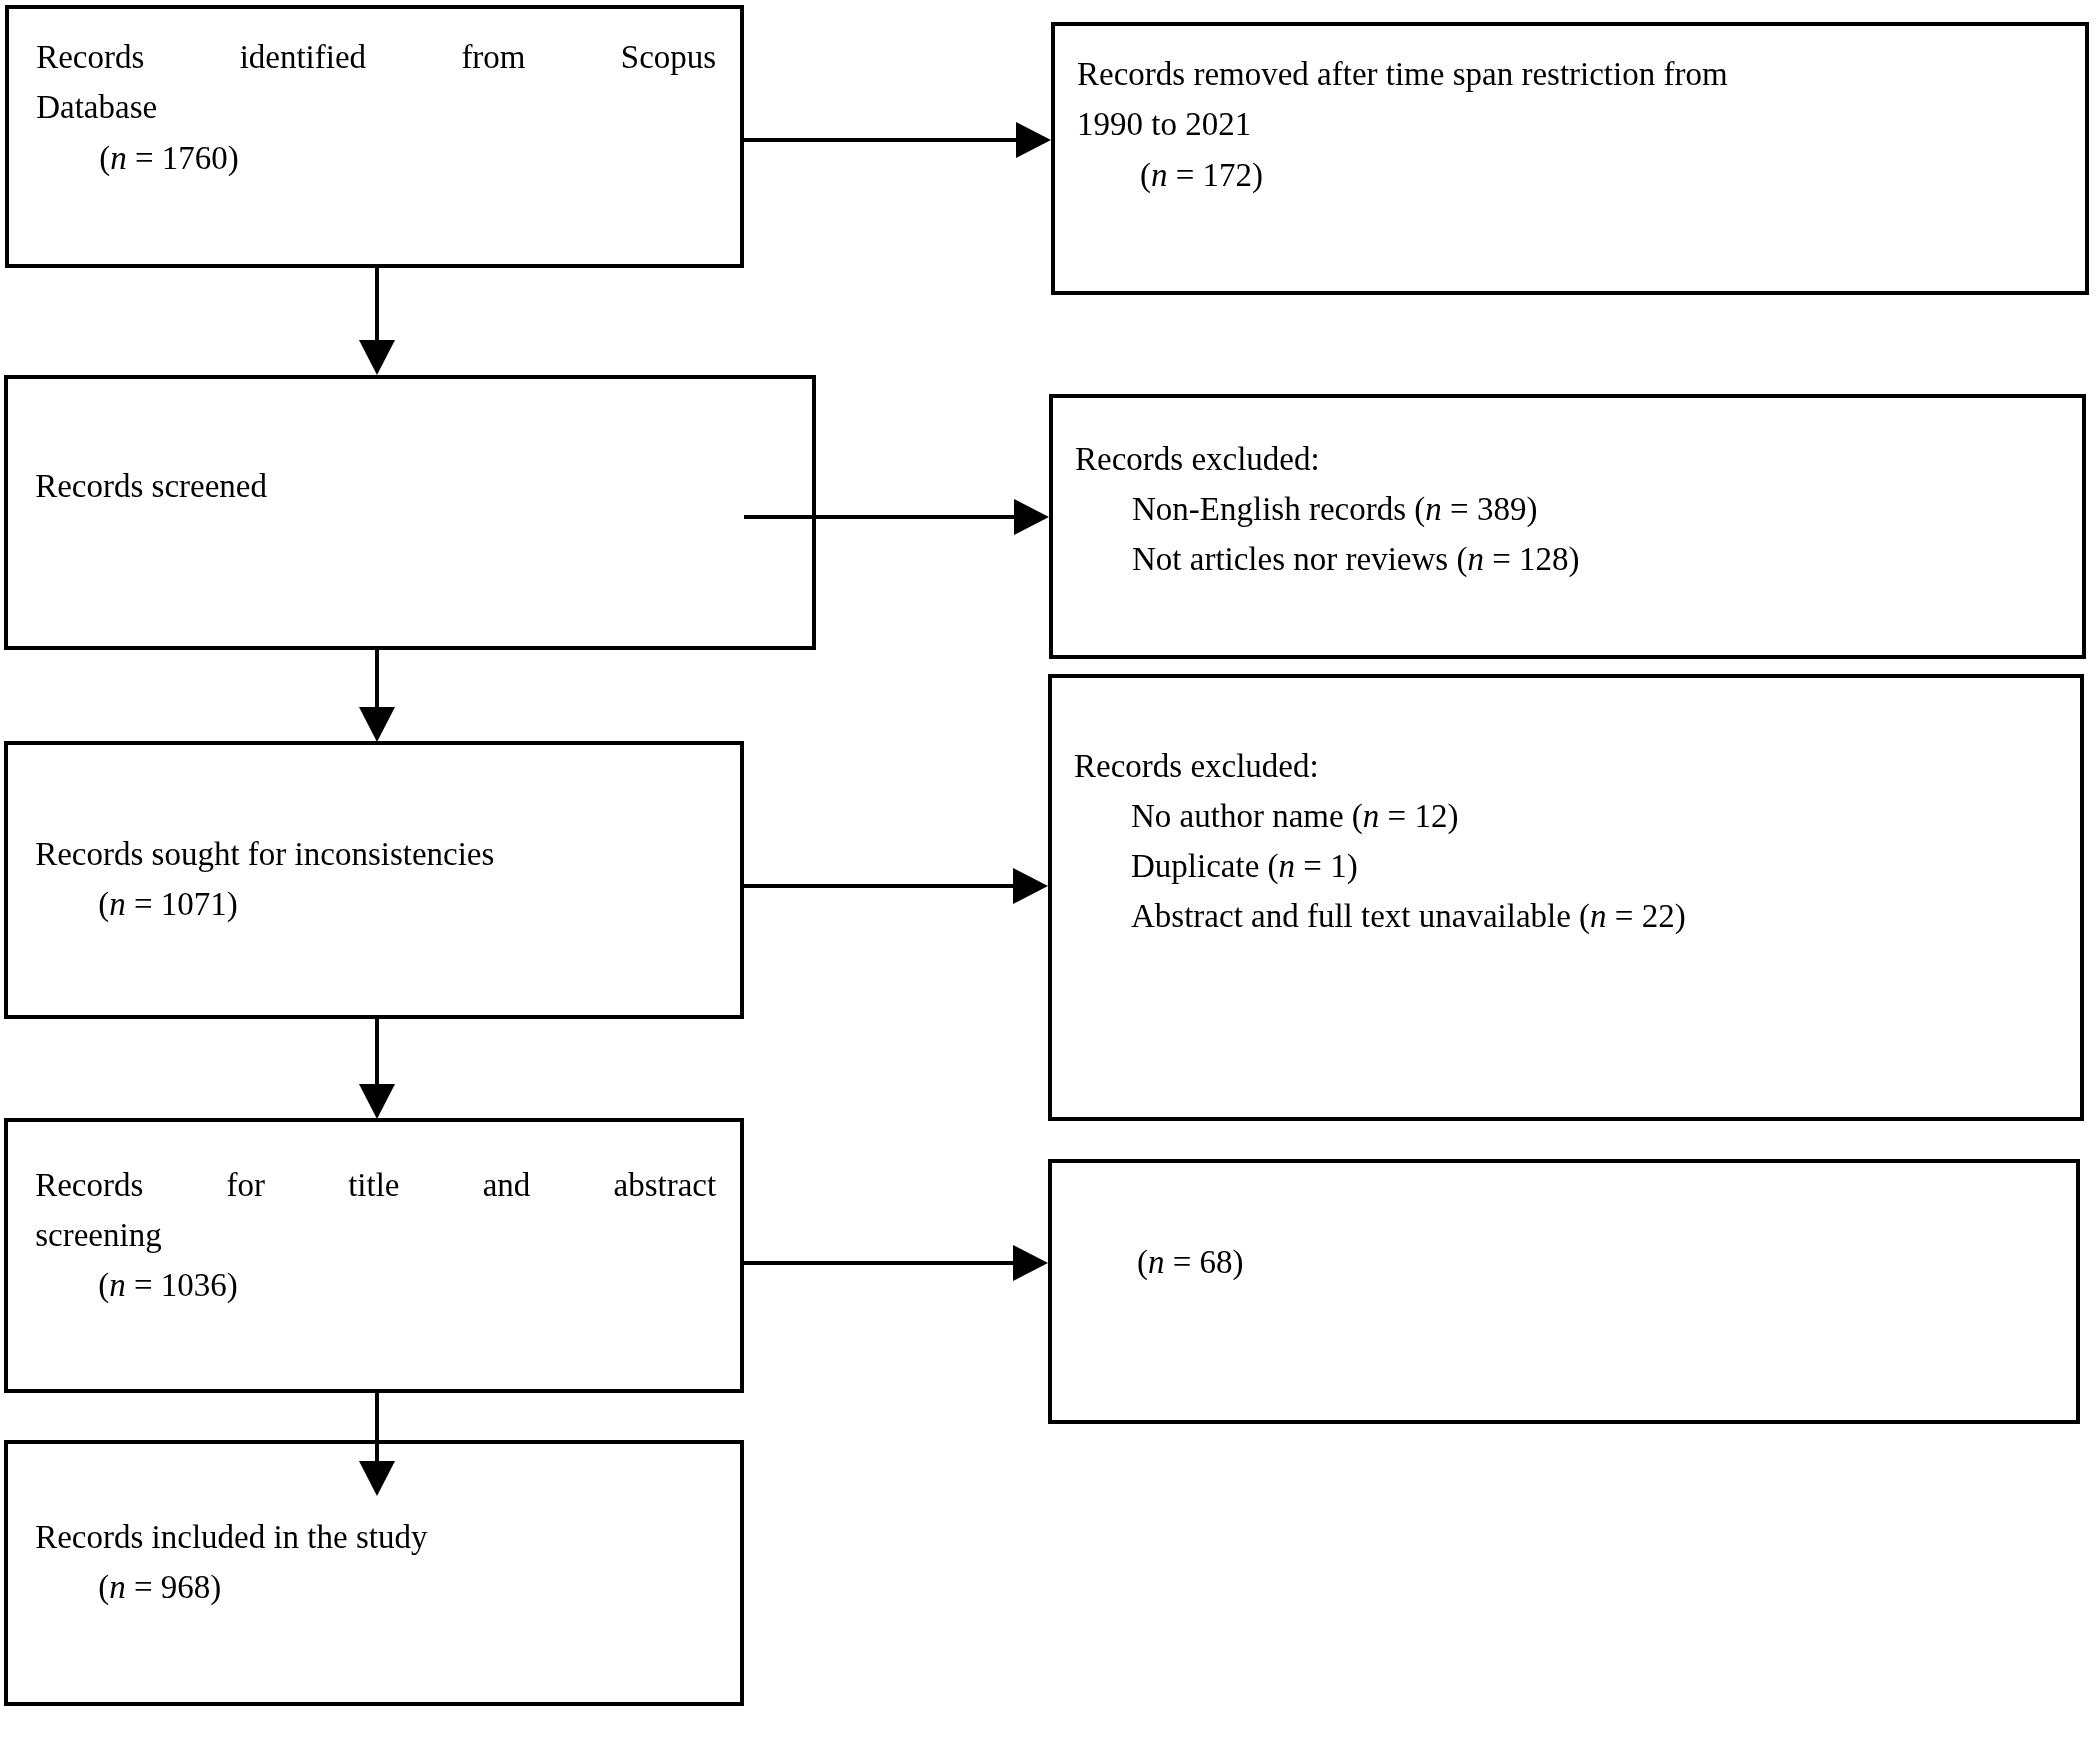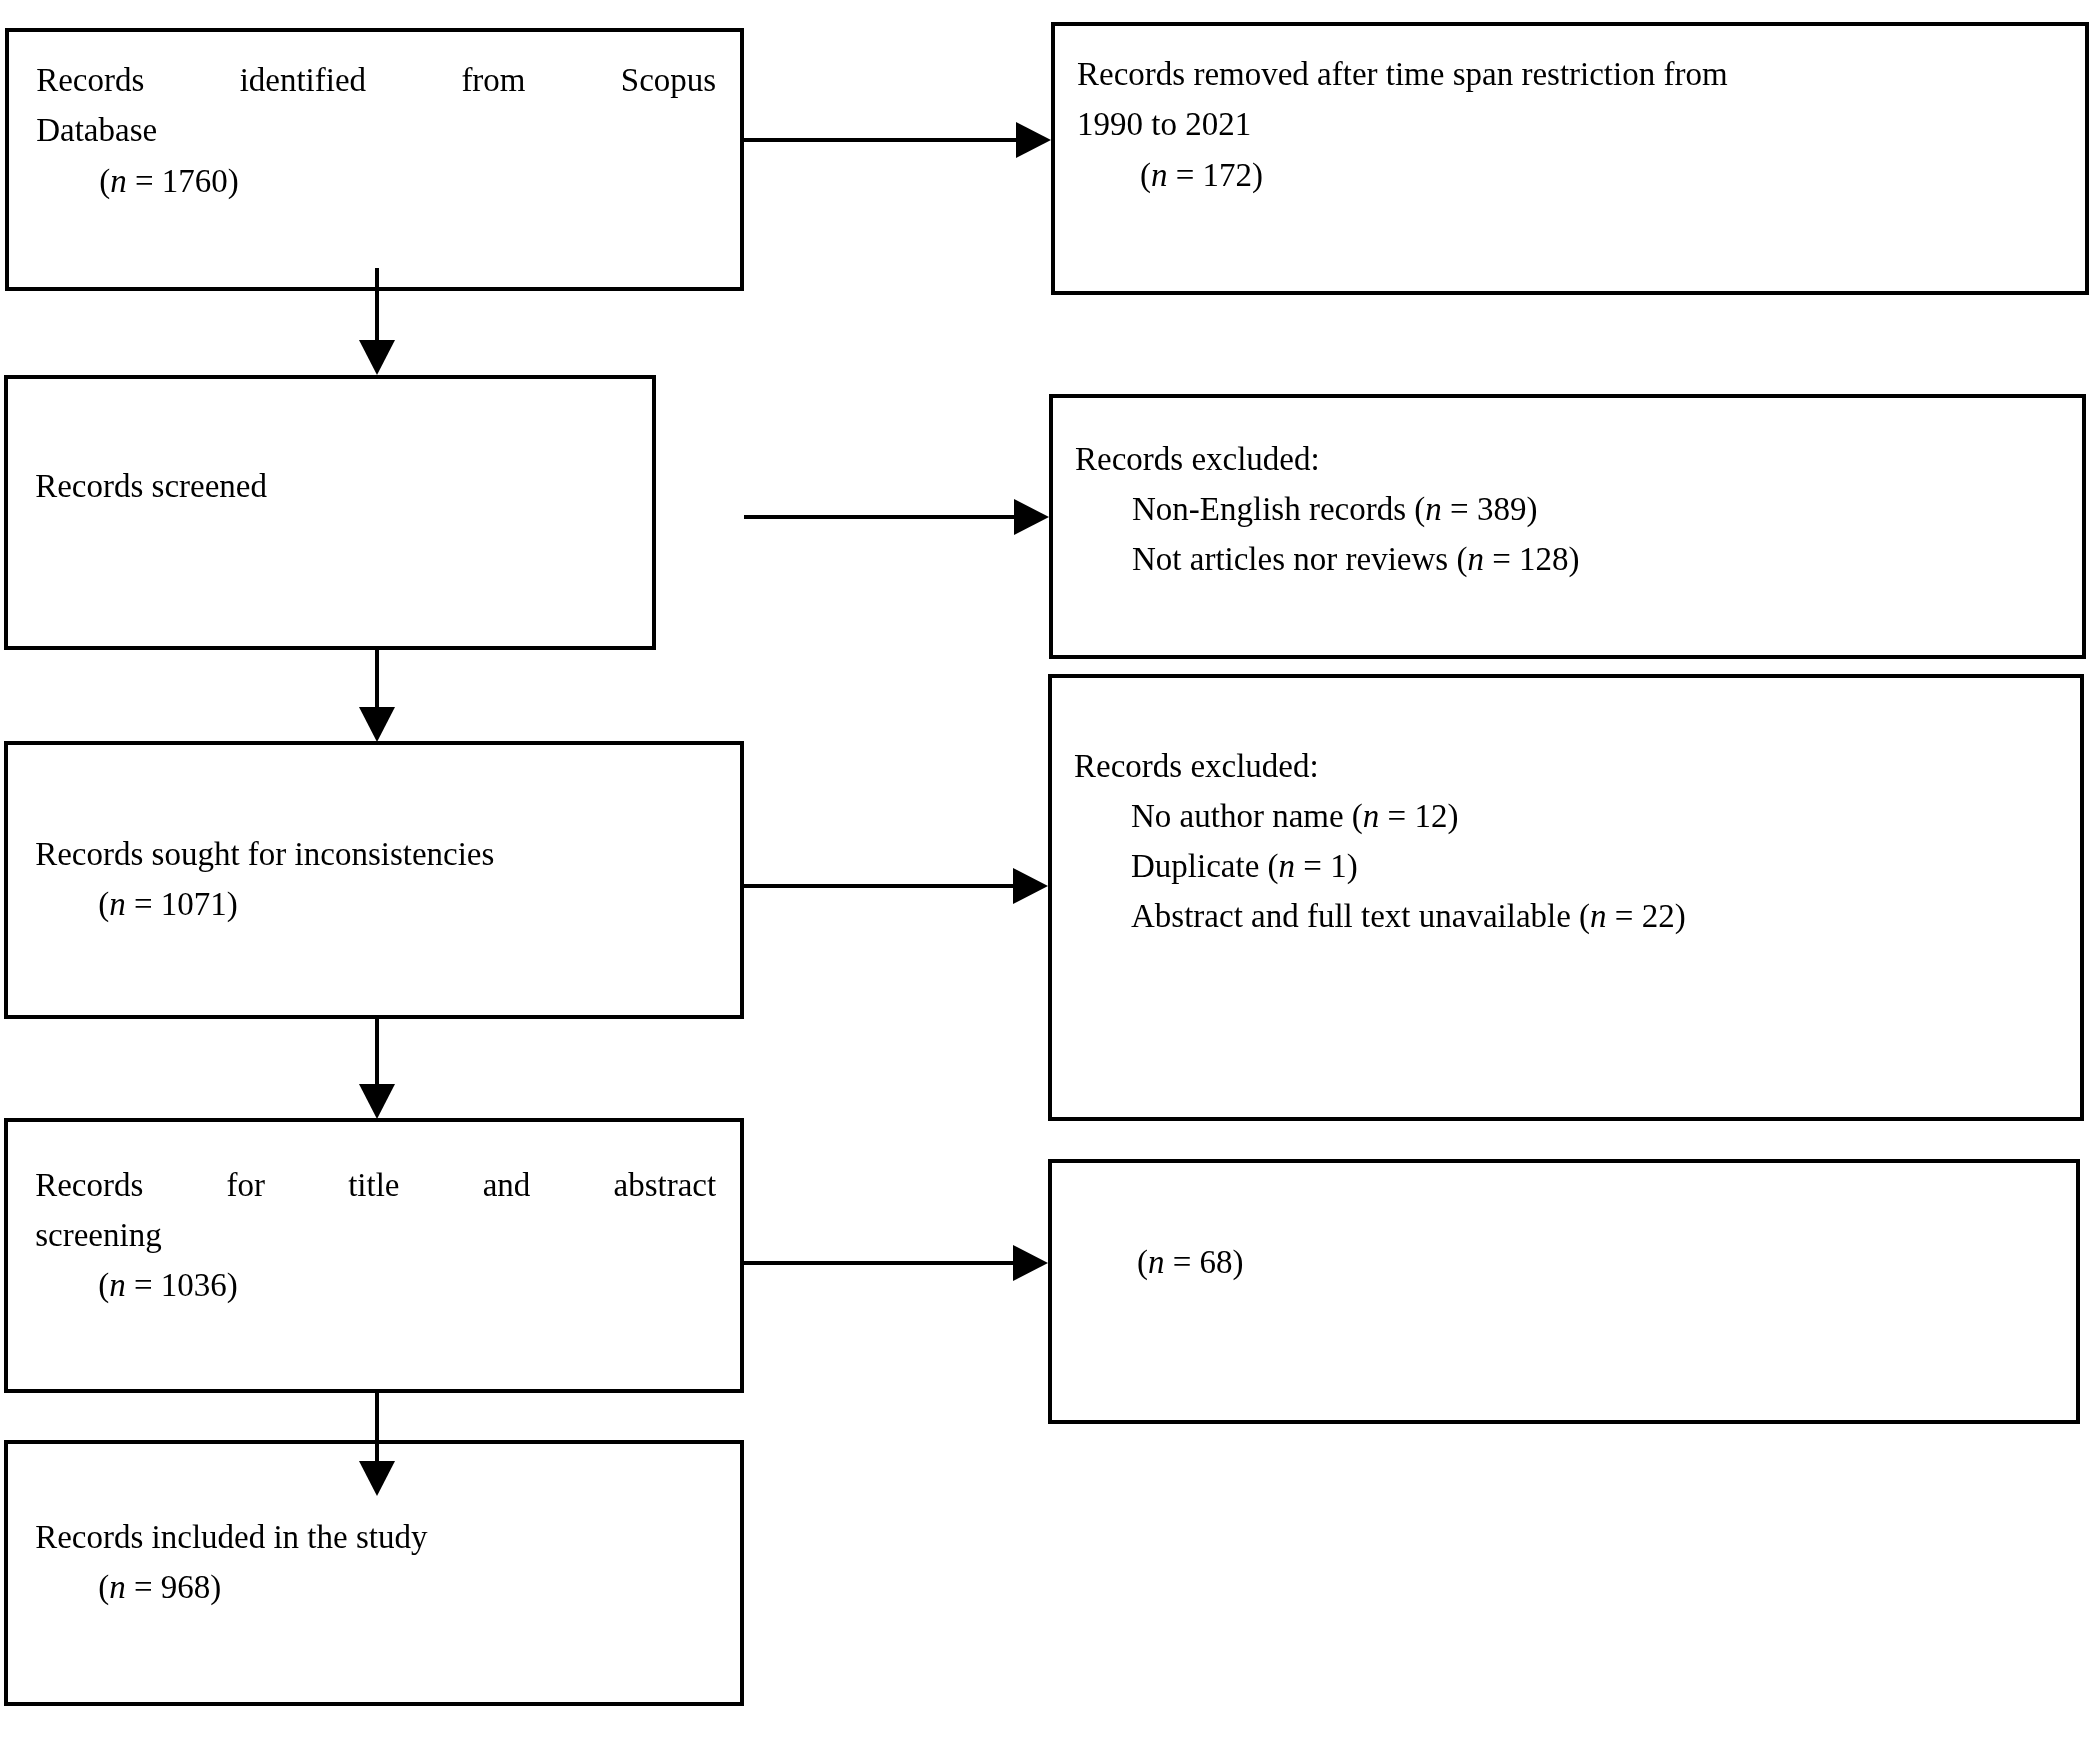--- a/index.html
+++ b/index.html
@@ -90,29 +90,29 @@
     border-top: 18px solid transparent;
     border-bottom: 18px solid transparent;
     border-left: 35px solid #000000;
   }
 </style>
 </head>
 <body>
 
 <div id="canvas">
 
-  <div class="flow-box" style="left:5.2px; top:5.2px; width:739px; height:263px;margin-top:23px;">
+  <div class="flow-box" style="left:5.2px; top:5.2px; width:739px; height:263px;">
     <div class="box-text pad-l" style="top:23px;">
       <span class="line justify">Records identified from Scopus</span>
       <span class="line">Database</span>
       <span class="line indent">(<em class="n">n</em> = 1760)</span>
     </div>
   </div>
 
-  <div class="flow-box" style="left:4.2px; top:375px; width:652px; height:275px;">
+  <div class="flow-box" style="left:4.2px; top:375px; width:812px; height:275px;">
     <div class="box-text pad-l" style="top:82px;">
       <span class="line">Records screened</span>
     </div>
   </div>
 
   <div class="flow-box" style="left:4.2px; top:741px; width:740px; height:278px;">
     <div class="box-text pad-l" style="top:84px;">
       <span class="line">Records sought for inconsistencies</span>
       <span class="line indent">(<em class="n">n</em> = 1071)</span>
     </div>

